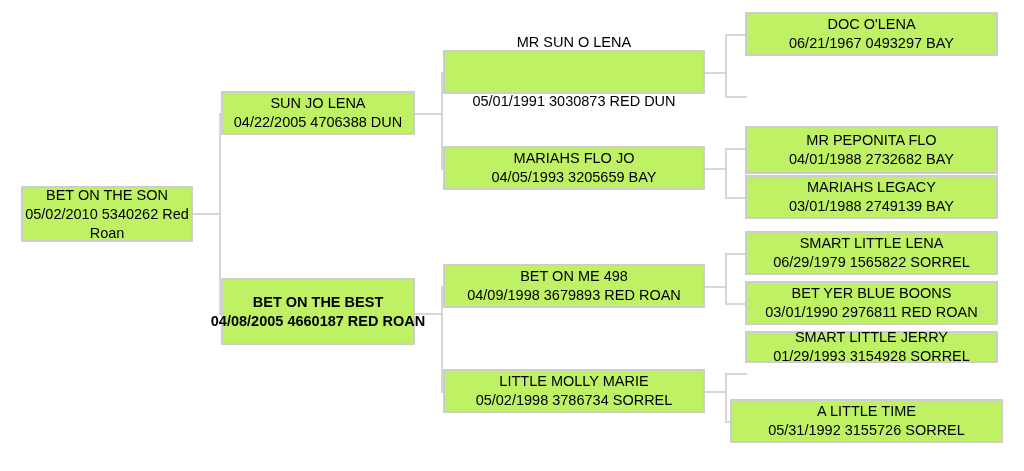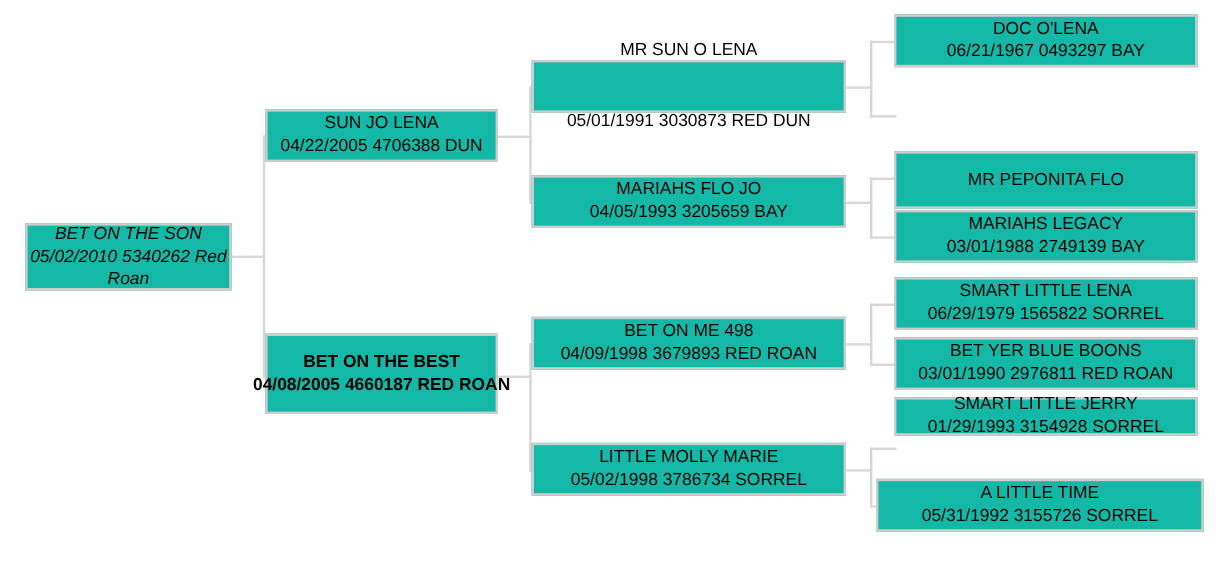--- a/index.html
+++ b/index.html
@@ -14,21 +14,21 @@
   #chart {
     position: relative;
     width: 1024px;
     height: 471px;
     background: #ffffff;
     overflow: hidden;
   }
   .node {
     position: absolute;
     box-sizing: border-box;
-    background: #14b8a6;
+    background: #bef264;
     border: 2px solid #cdcdcd;
     display: flex;
     flex-direction: column;
     align-items: center;
     justify-content: center;
     text-align: center;
     color: #000000;
     font-size: 14.5px;
     line-height: 19px;
     z-index: 2;
@@ -89,21 +89,21 @@
   <div class="conn h" style="left:705px; top:286px; width:22px;"></div>
   <div class="conn v" style="left:725px; top:253px; height:52px;"></div>
   <div class="conn h" style="left:725px; top:253px; width:22px;"></div>
   <div class="conn h" style="left:725px; top:303px; width:22px;"></div>
 
   <div class="conn h" style="left:705px; top:391px; width:22px;"></div>
   <div class="conn v" style="left:725px; top:373px; height:50px;"></div>
   <div class="conn h" style="left:725px; top:373px; width:22px;"></div>
   <div class="conn h" style="left:725px; top:421px; width:22px;"></div>
 
-  <div class="node root" style="left:21px; top:186px; width:172px; height:56px;font-style:italic;">
+  <div class="node root" style="left:21px; top:186px; width:172px; height:56px;">
     <span class="nm">BET ON THE SON</span>
     <span class="info">05/02/2010 5340262 Red Roan</span>
   </div>
 
   <div class="node" style="left:221px; top:91px; width:194px; height:44px;">
     <span class="nm">SUN JO LENA</span>
     <span class="info">04/22/2005 4706388 DUN</span>
   </div>
 
   <div class="node" style="left:221px; top:278px; width:194px; height:67px;font-weight:bold;">
@@ -132,20 +132,21 @@
   </div>
 
   <div class="node" style="left:745px; top:12px; width:253px; height:44px;">
     <span class="nm">DOC O'LENA</span>
     <span class="info">06/21/1967 0493297 BAY</span>
   </div>
 
 
   <div class="node" style="left:745px; top:126px; width:253px; height:48px;">
     <span class="nm">MR PEPONITA FLO</span>
+    <span class="info">04/01/1988 2732682 BAY</span>
   </div>
 
   <div class="node" style="left:745px; top:175px; width:253px; height:44px;">
     <span class="nm">MARIAHS LEGACY</span>
     <span class="info">03/01/1988 2749139 BAY</span>
   </div>
 
   <div class="node" style="left:745px; top:231px; width:253px; height:44px;">
     <span class="nm">SMART LITTLE LENA</span>
     <span class="info">06/29/1979 1565822 SORREL</span>

